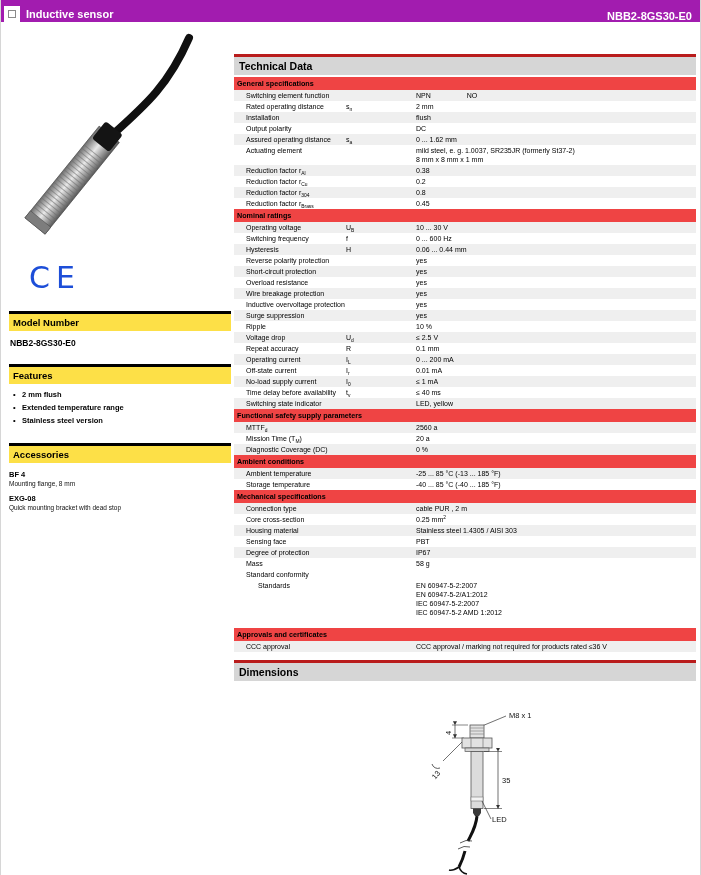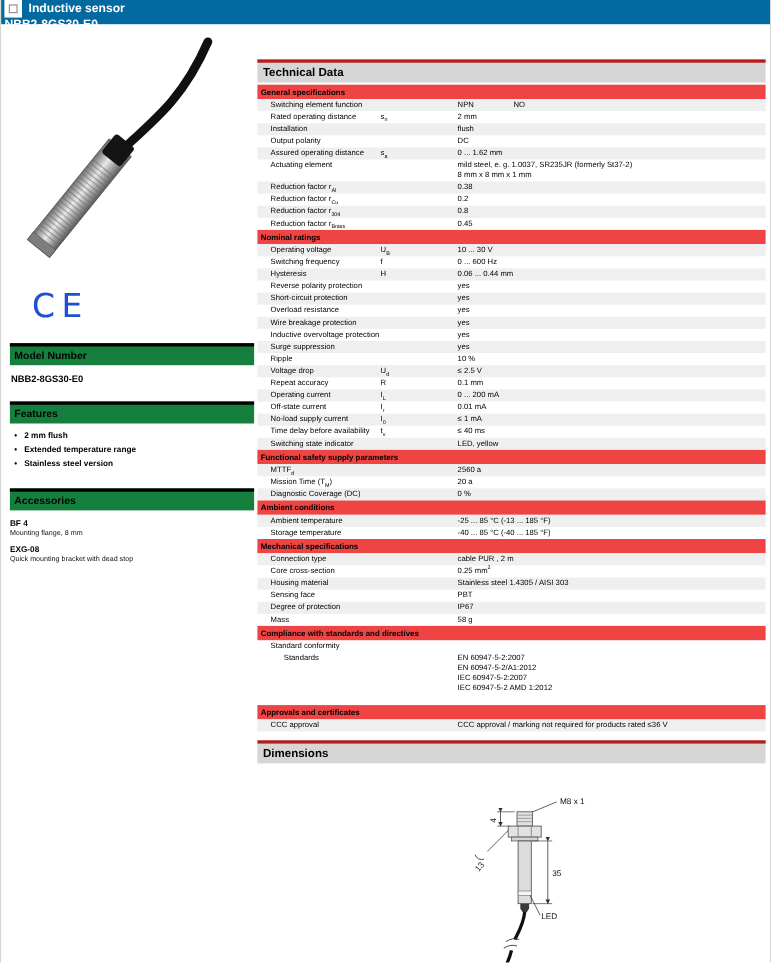--- a/index.html
+++ b/index.html
@@ -1,39 +1,39 @@
 <!DOCTYPE html>
 <html><head>
 <meta charset="utf-8">
 <style>
   * { box-sizing: border-box; margin: 0; padding: 0; }
   html,body { width: 701px; height: 875px; background:#fff; overflow:hidden;
     font-family: "Liberation Sans", sans-serif; color:#000; }
   body { border-left:1px solid #d6d6d6; border-right:1px solid #d6d6d6; }
 
   
-  .topbar { height:22px; background:#0369a1; color:#fff; display:flex;
-    align-items:flex-start; justify-content:space-between; padding:0 8px 0 3px;flex-direction:column; }
+  .topbar { height:22px; background:#a21caf; color:#fff; display:flex;
+    align-items:flex-end; justify-content:space-between; padding:0 8px 0 3px; }
   .topbar-left { display:flex; align-items:center; gap:6px; }
   .icon-box { width:16px; height:16px; background:#fff; display:flex;
     align-items:center; justify-content:center; }
   .icon-box .inner { width:8px; height:8px; border:1.5px solid #8a8a8a; background:#fff; }
   .topbar .title { font-size:11px; font-weight:bold; }
   .topbar .model { font-size:11px; font-weight:bold; }
 
   .content { display:flex; padding:6px 4px 0 8px; }
   .leftcol { width:222px; flex:0 0 222px; }
   .rightcol { flex:1; margin-left:3px; margin-top:26px; }
 
   
   .photo { margin:4px 0 0 0; }
   .ce-mark { font-size:30px; letter-spacing:6px; color:#1d4ed8; margin:6px 0 0 20px;
     font-family:"DejaVu Sans", sans-serif; }
   .side-section { margin-top:16px; }
-  .side-head { border-top:3px solid #000; background:#15803d; font-weight:bold;
+  .side-head { border-top:3px solid #000; background:#fde047; font-weight:bold;
     font-size:9.5px; padding:3px 4px; }
   .model-value { font-weight:bold; font-size:8.5px; padding:7px 1px 0 1px; }
   .feat-item { font-size:7.5px; font-weight:bold; line-height:13px; padding-left:4px; }
   .feat-item .bullet { display:inline-block; width:9px; }
   .acc-name { font-weight:bold; font-size:7.5px; margin-top:7px; }
   .acc-desc { font-size:6.5px; margin-top:1px; color:#111; }
 
   
   .main-head { border-top:3px solid #b91c1c; background:#d6d6d6; font-weight:bold;
     font-size:10.5px; padding:3px 5px; margin-bottom:2px; }
@@ -310,21 +310,20 @@
         <div class="row odd">
           <div class="c-label">Degree of protection</div>
           <div class="c-sym"></div>
           <div class="c-val">IP67</div>
         </div>
         <div class="row">
           <div class="c-label">Mass</div>
           <div class="c-sym"></div>
           <div class="c-val">58 g</div>
         </div>
-        <div class="sec-head">Compliance with standards and directives</div>
         <div class="row">
           <div class="c-label">Standard conformity</div>
           <div class="c-sym"></div>
           <div class="c-val"></div>
         </div>
         <div class="row indent2">
           <div class="c-label">Standards</div>
           <div class="c-sym"></div>
           <div class="c-val">EN 60947-5-2:2007<br>EN 60947-5-2/A1:2012<br>IEC 60947-5-2:2007<br>IEC 60947-5-2 AMD 1:2012</div>
         </div>

